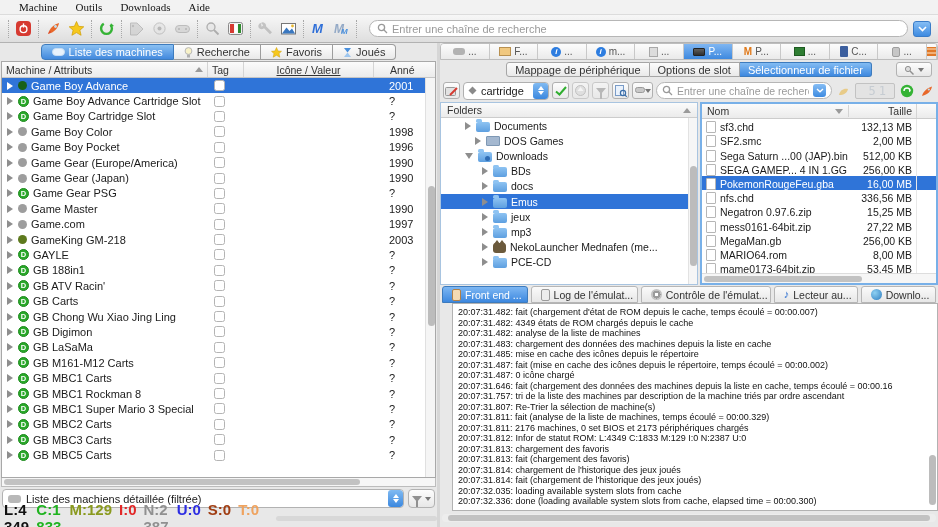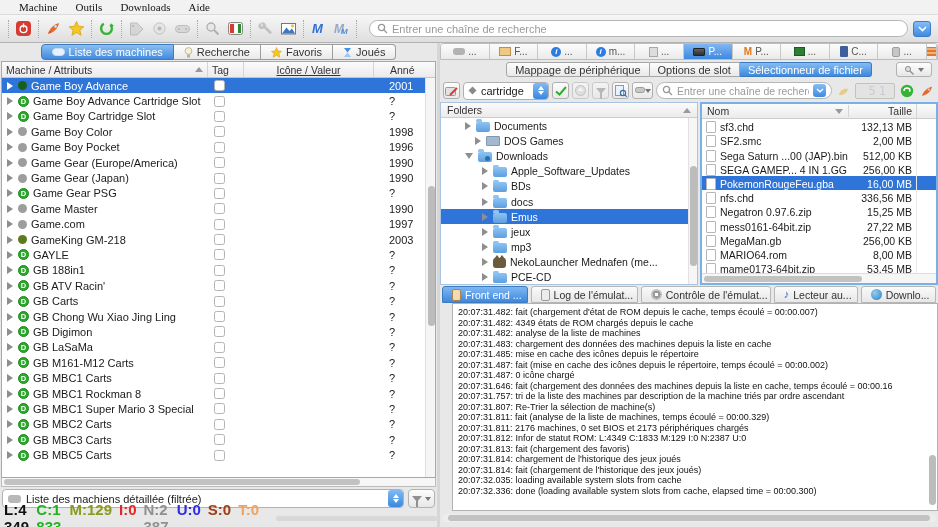--- a/index.html
+++ b/index.html
@@ -834,25 +834,20 @@
               <span class="flabel">DOS Games</span>
             </div>
             <div class="folderrow" style="padding-left: 23px;">
               <span class="tri-d"></span>
               <span class="ic-folder ic-down"></span>
               <span class="flabel">Downloads</span>
             </div>
             <div class="folderrow" style="padding-left: 40px;">
               <span class="tri-r"></span>
               <span class="ic-folder"></span>
-              <span class="flabel">Apple_Software_Updates</span>
-            </div>
-            <div class="folderrow" style="padding-left: 40px;">
-              <span class="tri-r"></span>
-              <span class="ic-folder"></span>
               <span class="flabel">BDs</span>
             </div>
             <div class="folderrow" style="padding-left: 40px;">
               <span class="tri-r"></span>
               <span class="ic-folder"></span>
               <span class="flabel">docs</span>
             </div>
             <div class="folderrow sel" style="padding-left: 40px;">
               <span class="tri-r"></span>
               <span class="ic-folder"></span>
@@ -1019,20 +1014,21 @@
           <div class="logline">20:07:31.483: chargement des données des machines depuis la liste en cache</div>
           <div class="logline">20:07:31.485: mise en cache des icônes depuis le répertoire</div>
           <div class="logline">20:07:31.487: fait (mise en cache des icônes depuis le répertoire, temps écoulé = 00:00.002)</div>
           <div class="logline">20:07:31.487: 0 icône chargé</div>
           <div class="logline">20:07:31.646: fait (chargement des données des machines depuis la liste en cache, temps écoulé = 00:00.16</div>
           <div class="logline">20:07:31.757: tri de la liste des machines par description de la machine triés par ordre ascendant</div>
           <div class="logline">20:07:31.807: Re-Trier la sélection de machine(s)</div>
           <div class="logline">20:07:31.811: fait (analyse de la liste de machines, temps écoulé = 00:00.329)</div>
           <div class="logline">20:07:31.811: 2176 machines, 0 set BIOS et 2173 périphériques chargés</div>
           <div class="logline">20:07:31.812: Infor de statut ROM: L:4349 C:1833 M:129 I:0 N:2387 U:0</div>
+          <div class="logline">20:07:31.813: chargement des favoris</div>
           <div class="logline">20:07:31.813: fait (chargement des favoris)</div>
           <div class="logline">20:07:31.814: chargement de l'historique des jeux joués</div>
           <div class="logline">20:07:31.814: fait (chargement de l'historique des jeux joués)</div>
           <div class="logline">20:07:32.035: loading available system slots from cache</div>
           <div class="logline">20:07:32.336: done (loading available system slots from cache, elapsed time = 00:00.300)</div>
         </div>
     </div>
     <div class="logvscroll">
       <div class="vthumb" style="top:152px;height:50px;left:0;"></div>
     </div>

